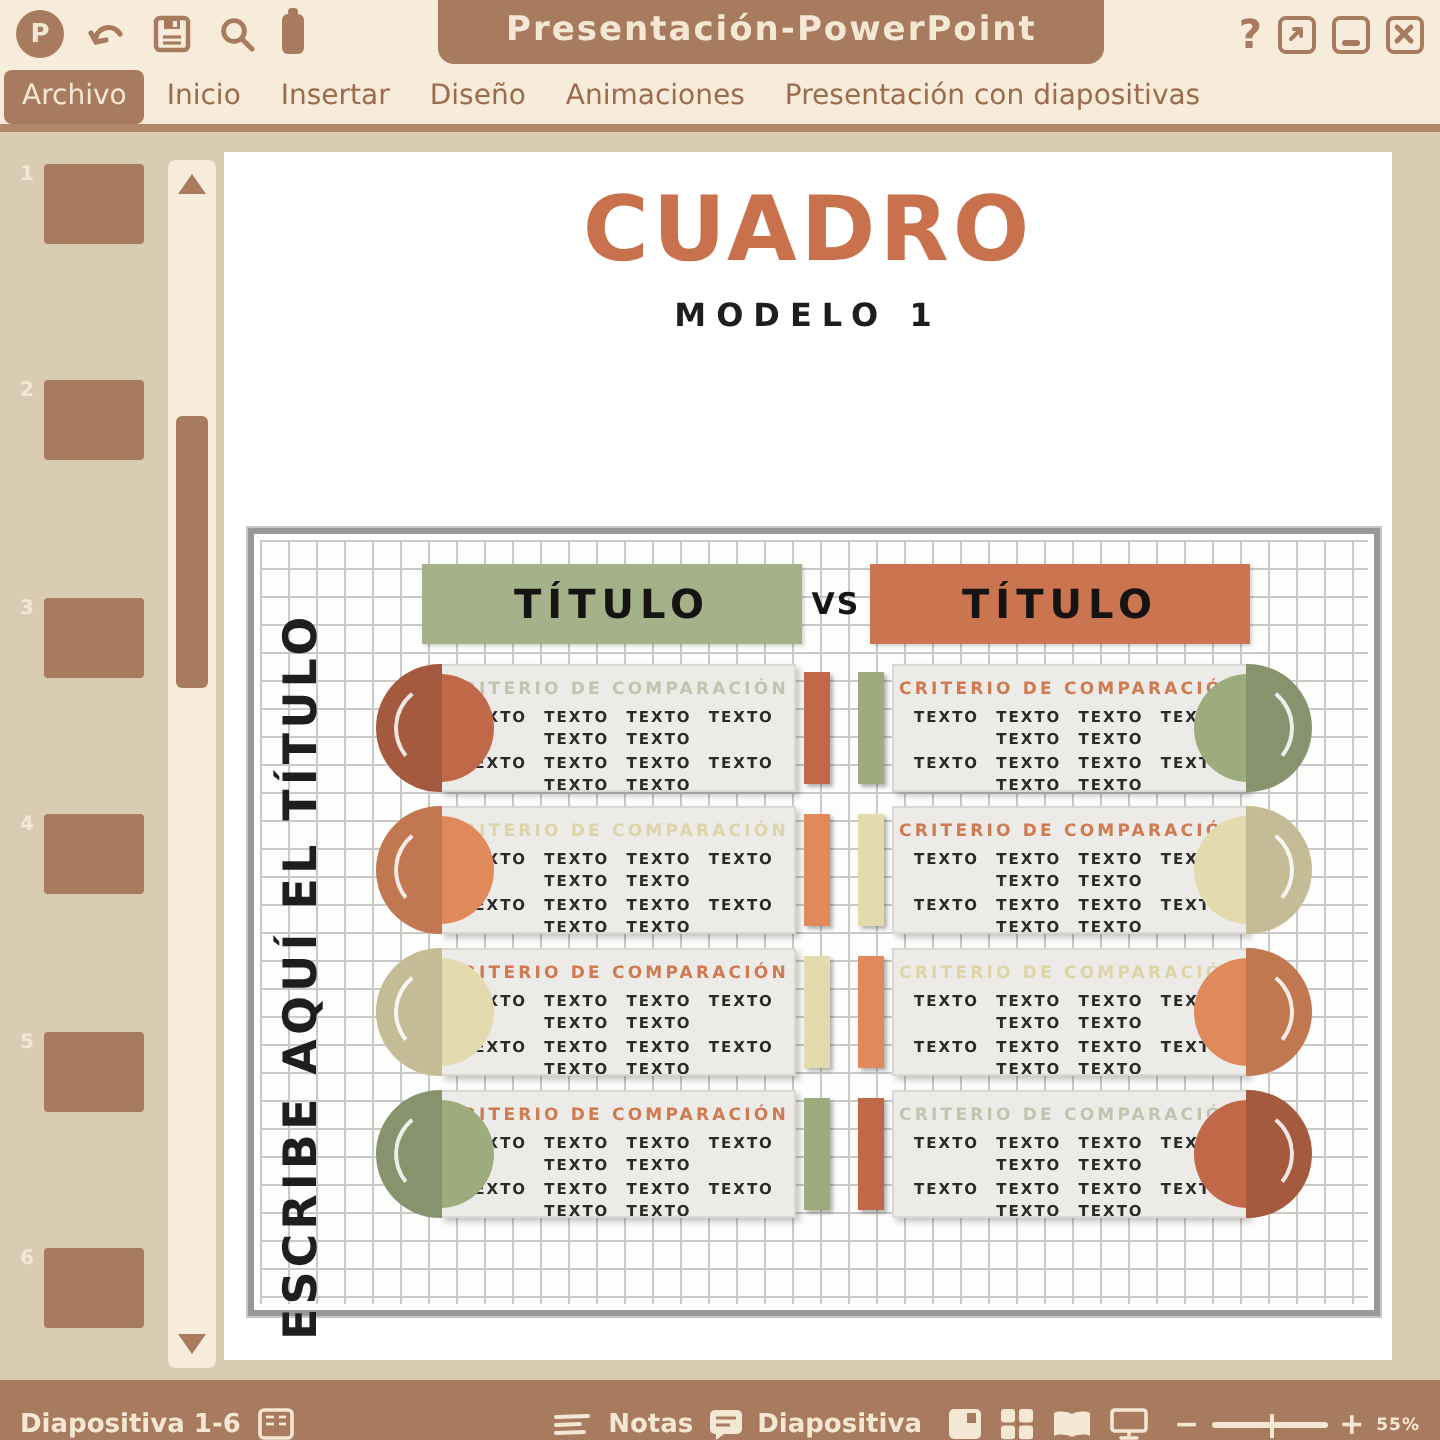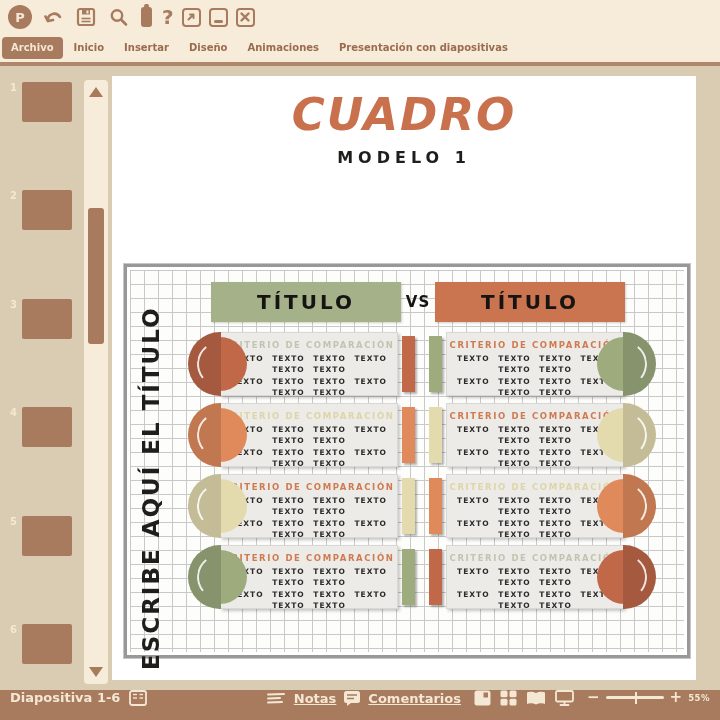--- a/index.html
+++ b/index.html
@@ -41,21 +41,21 @@
     position:relative; cursor:pointer; background:transparent; }
   .sq-btn .min-bar { position:absolute; left:3px; right:3px; bottom:2px; height:3px; background:var(--brown,#a87a5e); border-radius:2px; }
   .sq-btn svg { position:absolute; inset:0; }
 
   
   .menubar {
     height:28px; background:var(--cream,#f6ecd9); display:flex; align-items:center;
     padding:0 2px; gap:2px; flex-shrink:0;
   }
   .menu-item {
-    color:var(--brown-dark,#9b6b4e); font-weight:bold; font-size:10px;
+    color:var(--brown-dark,#9b6b4e); font-weight:normal; font-size:14px;
     padding:5px 9px 6px; cursor:pointer; white-space:nowrap; border-radius:4px;text-align:center;
   }
   .menu-item.active { background:var(--brown,#a87a5e); color:var(--cream-text,#f4e8d4); }
   .menu-divider { height:4px; background:var(--brown,#a87a5e); opacity:.85; flex-shrink:0; }
 
   
   .workspace { flex:1; display:flex; background:var(--beige,#d9ccb2); position:relative; overflow:hidden; }
 
   .sidebar { width:110px; position:relative; flex-shrink:0; }
   .thumb-col {
@@ -79,21 +79,21 @@
     background:var(--brown,#a87a5e); border-radius:3px; cursor:grab;
   }
 
   
   .page {
     position:absolute; left:112px; top:10px; width:584px; height:604px;
     background:#fff;
   }
   .slide-title {
     margin-top:14px; text-align:center; color:var(--title-orange,#c9714c);
-    font-weight:800; font-size:45px; line-height:1.13; letter-spacing:2px; cursor:text;font-style:italic;
+    font-weight:800; font-size:45px; line-height:1.13; letter-spacing:2px; cursor:text;
   }
   .slide-subtitle {
     text-align:center; color:var(--black,#1f1e1c); font-weight:bold;
     font-size:16px; letter-spacing:5px; margin-top:7px; cursor:text;
   }
 
   .chart {
     position:absolute; left:12px; top:188px; width:566px; height:394px;
     border:3px solid var(--chart-border,#98989a); background:#fff; padding:3px;
     box-shadow:0 0 0 1px #c6c6c4;
@@ -158,26 +158,26 @@
   .acc::after {
     content:""; position:absolute; inset:4px; border-radius:50%;
     border:2.5px solid transparent;
   }
   .acc.left::after  { border-left-color:#fff;  transform:rotate(6deg);  opacity:.85; }
   .acc.right::after { border-right-color:#fff; transform:rotate(-6deg); opacity:.85; }
 
   
   .statusbar {
     height:30px; background:var(--brown,#a87a5e); color:var(--cream-text,#f4e8d4);
-    display:flex; align-items:flex-start; padding:0 10px; gap:9px; flex-shrink:0;
+    display:flex; align-items:flex-end; padding:0 10px; gap:9px; flex-shrink:0;
     font-weight:bold; font-size:13px;
   }
   .sb-icon { display:flex; align-items:center; cursor:pointer; }
   .sb-label { cursor:default; }
-  .notes-group { margin-left:auto; display:flex; align-items:center; gap:7px;text-decoration:underline; }
+  .notes-group { margin-left:auto; display:flex; align-items:center; gap:7px; }
   .views-group { display:flex; align-items:center; gap:9px; margin-left:4px; }
   .zoom-group { display:flex; align-items:center; gap:6px; margin-left:4px; }
   .zoom-sign { font-size:15px; font-weight:bold; cursor:pointer; line-height:1; }
   .zoom-track { position:relative; width:58px; height:2.5px; background:var(--cream-text,#f4e8d4); border-radius:2px; cursor:pointer; }
   .zoom-thumb { position:absolute; left:50%; top:-4.5px; width:2.5px; height:12px; background:var(--cream-text,#f4e8d4); }
   .zoom-pct { font-size:8.5px; letter-spacing:.5px; }
 </style>
 </head>
 <body>
 
@@ -205,20 +205,21 @@
         <svg class="tb-svg" width="21" height="21" viewBox="0 0 21 21">
           <circle cx="9" cy="8.5" r="5.2" fill="none" stroke="#a87a5e" stroke-width="2.4"></circle>
           <line x1="13" y1="12.5" x2="18" y2="17.5" stroke="#a87a5e" stroke-width="2.6" stroke-linecap="round"></line>
         </svg>
       </span>
       <span class="sb-icon">
         <span class="clipboard-shape"></span>
       </span>
     </div>
 
+    <div class="title-box">Presentación-PowerPoint</div>
 
     <div class="tb-right">
       <span class="help-glyph">?</span>
       <span class="sq-btn">
         <svg width="14" height="14" viewBox="0 0 14 14">
           <path d="M9.5 4.5 L4.5 9.5 M9.5 4.5 L6 4.5 M9.5 4.5 L9.5 8" fill="none" stroke="#a87a5e" stroke-width="2" stroke-linecap="round"></path>
         </svg>
       </span>
       <span class="sq-btn">
         <span class="min-bar"></span>
@@ -407,21 +408,21 @@
       </span>
       <span>Notas</span>
       <span class="sb-icon">
         <svg width="18" height="16" viewBox="0 0 18 16">
           <rect x="1" y="1" width="16" height="12" rx="2.5" fill="#f4e8d4"></rect>
           <line x1="4" y1="5" x2="14" y2="5" stroke="#a87a5e" stroke-width="1.5"></line>
           <line x1="4" y1="8.5" x2="11" y2="8.5" stroke="#a87a5e" stroke-width="1.5"></line>
           <path d="M4 13 L4 16 L8 13 Z" fill="#f4e8d4"></path>
         </svg>
       </span>
-      <span>Comentarios</span>
+      <span>Diapositiva</span>
     </span>
 
     <span class="views-group">
       <span class="sb-icon">
         <svg width="17" height="16" viewBox="0 0 17 16">
           <rect x="0.5" y="0.5" width="16" height="15" rx="2.5" fill="#f4e8d4"></rect>
           <rect x="9.5" y="2.5" width="4.5" height="5" fill="#a87a5e"></rect>
         </svg>
       </span>
       <span class="sb-icon">

